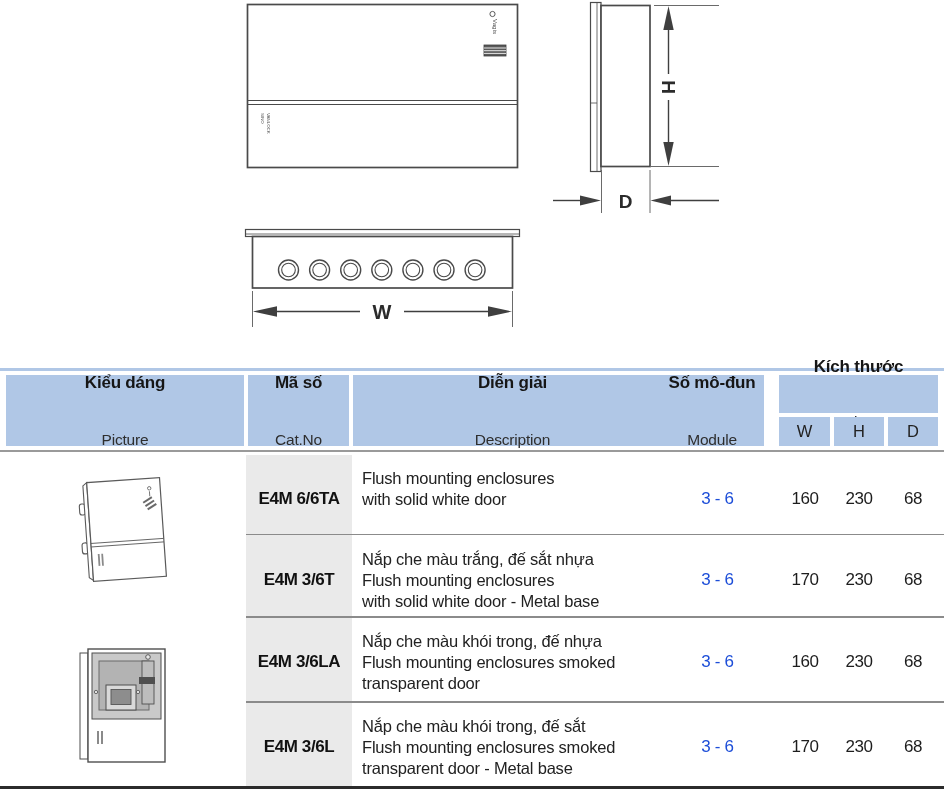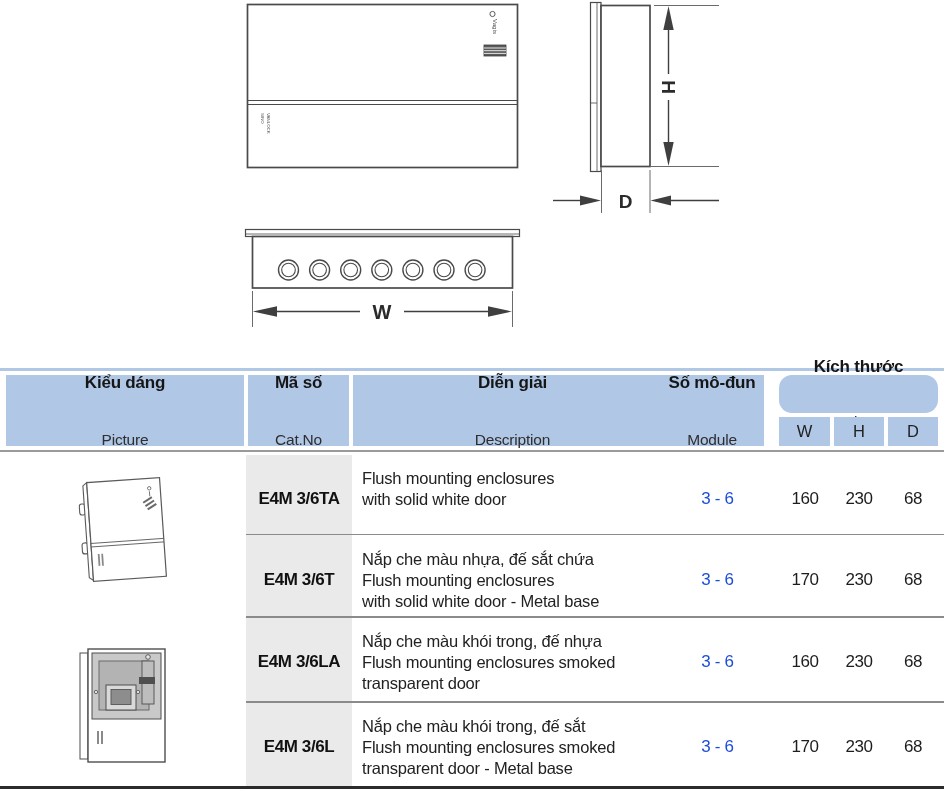--- a/index.html
+++ b/index.html
@@ -12,21 +12,21 @@
   .hsep{position:absolute;left:0;top:450px;width:944px;height:2.4px;background:#9a9a9a;}
   .graycol{position:absolute;left:246px;top:455px;width:106px;height:331px;background:#eaeaea;}
   .rsep{position:absolute;left:246px;width:698px;height:1.6px;background:#8b8b8b;}
   .botline{position:absolute;left:0;top:786px;width:944px;height:2.6px;background:#2b2b2b;}
 
   .hcell{position:absolute;top:375px;height:71px;background:#b0c7e6;display:flex;
          flex-direction:column;align-items:center;justify-content:center;line-height:1.25;
          letter-spacing:-0.2px;text-align:center;}
   .hvi{font-weight:bold;font-size:17px;color:#161616;}
   .hen{font-size:15.5px;color:#2e2e2e;margin-top:37px;}
-  .size-main{height:38px;line-height:1.12;border-radius:13px;}
+  .size-main{height:38px;line-height:1.12;}
   .hsub{position:absolute;top:417px;height:29px;background:#b0c7e6;display:flex;
         align-items:center;justify-content:center;font-size:16.5px;color:#222;}
 
   
   .catno{position:absolute;left:246px;width:106px;text-align:center;font-weight:bold;
          font-size:17px;letter-spacing:-0.4px;color:#111;}
   .desc{position:absolute;left:362px;width:294px;font-size:16.5px;line-height:21px;
         color:#222;letter-spacing:-0.2px;}
   .mod{position:absolute;left:660px;width:115px;text-align:center;font-size:17px;color:#1d4ed8;letter-spacing:-0.3px;}
   .val{position:absolute;width:52px;text-align:center;font-size:17px;color:#1d1d1d;letter-spacing:-0.5px;}
@@ -141,34 +141,34 @@
     <div class="hvi">Kích thước</div>
     <div class="hen">Size</div>
   </div>
   <div class="hsub" style="left:779px;width:51px">W</div>
   <div class="hsub" style="left:834px;width:50px">H</div>
   <div class="hsub" style="left:888px;width:50px">D</div>
 
   <div class="hsep"></div>
   <div class="graycol"></div>
 
-  <div class="catno" style="top:489px">E4M 3/6TA</div>
+  <div class="catno" style="top:489px">E4M 6/6TA</div>
   <div class="desc" style="top:468px">
     <div>Flush mounting enclosures</div>
     <div>with solid white door</div>
   </div>
   <div class="mod" style="top:489px">3 - 6</div>
   <div class="val" style="left:779px;top:489px">160</div>
   <div class="val" style="left:833px;top:489px">230</div>
   <div class="val" style="left:887px;top:489px">68</div>
   <div class="rsep" style="top:533.5px"></div>
 
   <div class="catno" style="top:570px">E4M 3/6T</div>
   <div class="desc" style="top:549px">
-    <div>Nắp che màu nhựa, đế sắt chứa</div>
+    <div>Nắp che màu trắng, đế sắt nhựa</div>
     <div>Flush mounting enclosures</div>
     <div>with solid white door - Metal base</div>
   </div>
   <div class="mod" style="top:570px">3 - 6</div>
   <div class="val" style="left:779px;top:570px">170</div>
   <div class="val" style="left:833px;top:570px">230</div>
   <div class="val" style="left:887px;top:570px">68</div>
   <div class="rsep" style="top:616px"></div>
 
   <div class="catno" style="top:652px">E4M 3/6LA</div>

